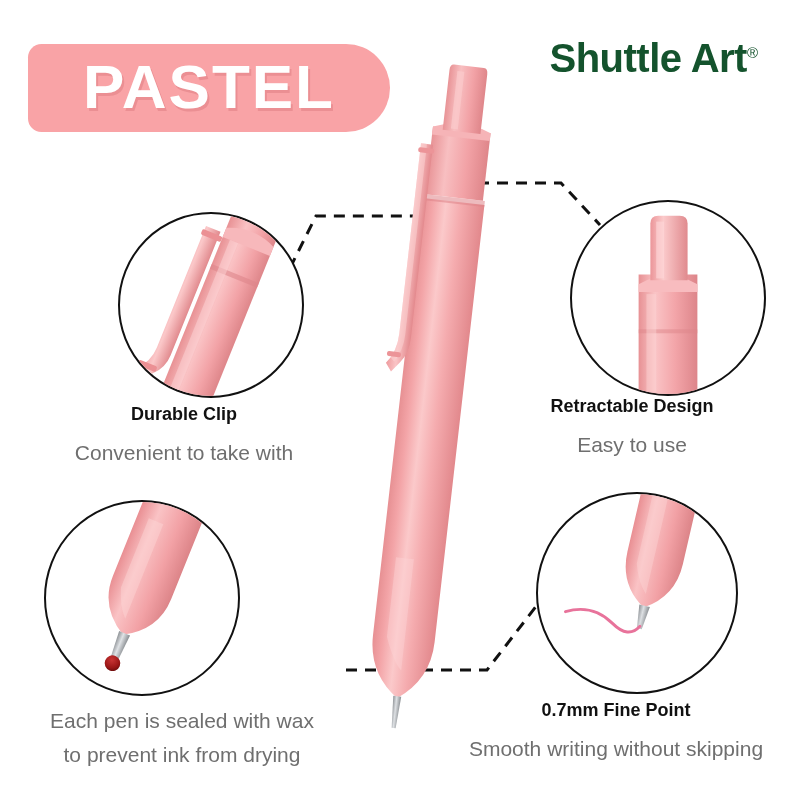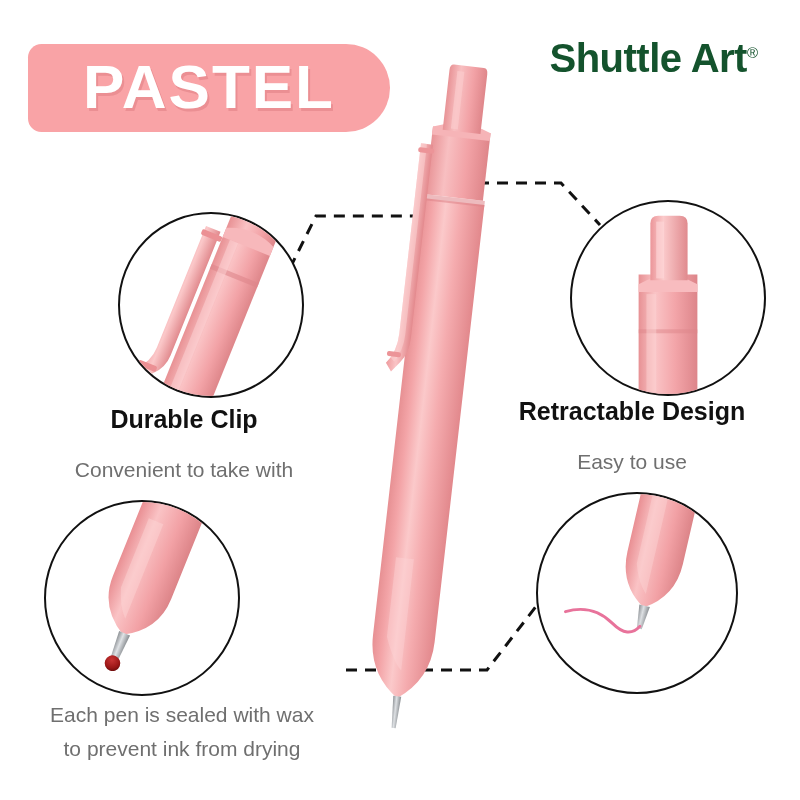--- a/index.html
+++ b/index.html
@@ -72,30 +72,30 @@
 
   
   .label-block {
     position: absolute;
     text-align: center;
     line-height: 1.22;
   }
   .label-title {
     color: #111111;
     font-weight: 700;
-    font-size: 25px;
+    font-size: 18px;
     white-space: nowrap;
     font-family: "Liberation Sans", sans-serif;
   }
   .label-sub {
     color: #6f6f6f;
     font-weight: 400;
     font-size: 21px;
     white-space: nowrap;
-    margin-top: 22px;
+    margin-top: 14px;
     font-family: "Liberation Sans", sans-serif;
   }
 
   #label-clip      { left: 14px;  top: 404px; width: 340px; }
   #label-retract   { left: 460px; top: 396px; width: 344px; }
   #label-wax       { left: 12px;  top: 702px; width: 340px; }
   #label-point     { left: 440px; top: 700px; width: 352px; }
 
   
   .detail-circle {
@@ -313,18 +313,22 @@
     <div class="label-title">Durable Clip</div>
     <div class="label-sub">Convenient to take with</div>
   </div>
 
   <div class="label-block" id="label-retract">
     <div class="label-title">Retractable Design</div>
     <div class="label-sub">Easy to use</div>
   </div>
 
   <div class="label-block" id="label-wax">
-    <div class="label-sub" style="margin-top:0">Each pen is sealed with wax</div>
+    <div class="label-sub" style="margin-top:6px">Each pen is sealed with wax</div>
     <div class="label-sub" style="margin-top:8px">to prevent ink from drying</div>
   </div>
 
+  <div class="label-block" id="label-point">
+    <div class="label-title">0.7mm Fine Point</div>
+    <div class="label-sub">Smooth writing without skipping</div>
+  </div>
 
 </div>
 
 </body></html>

